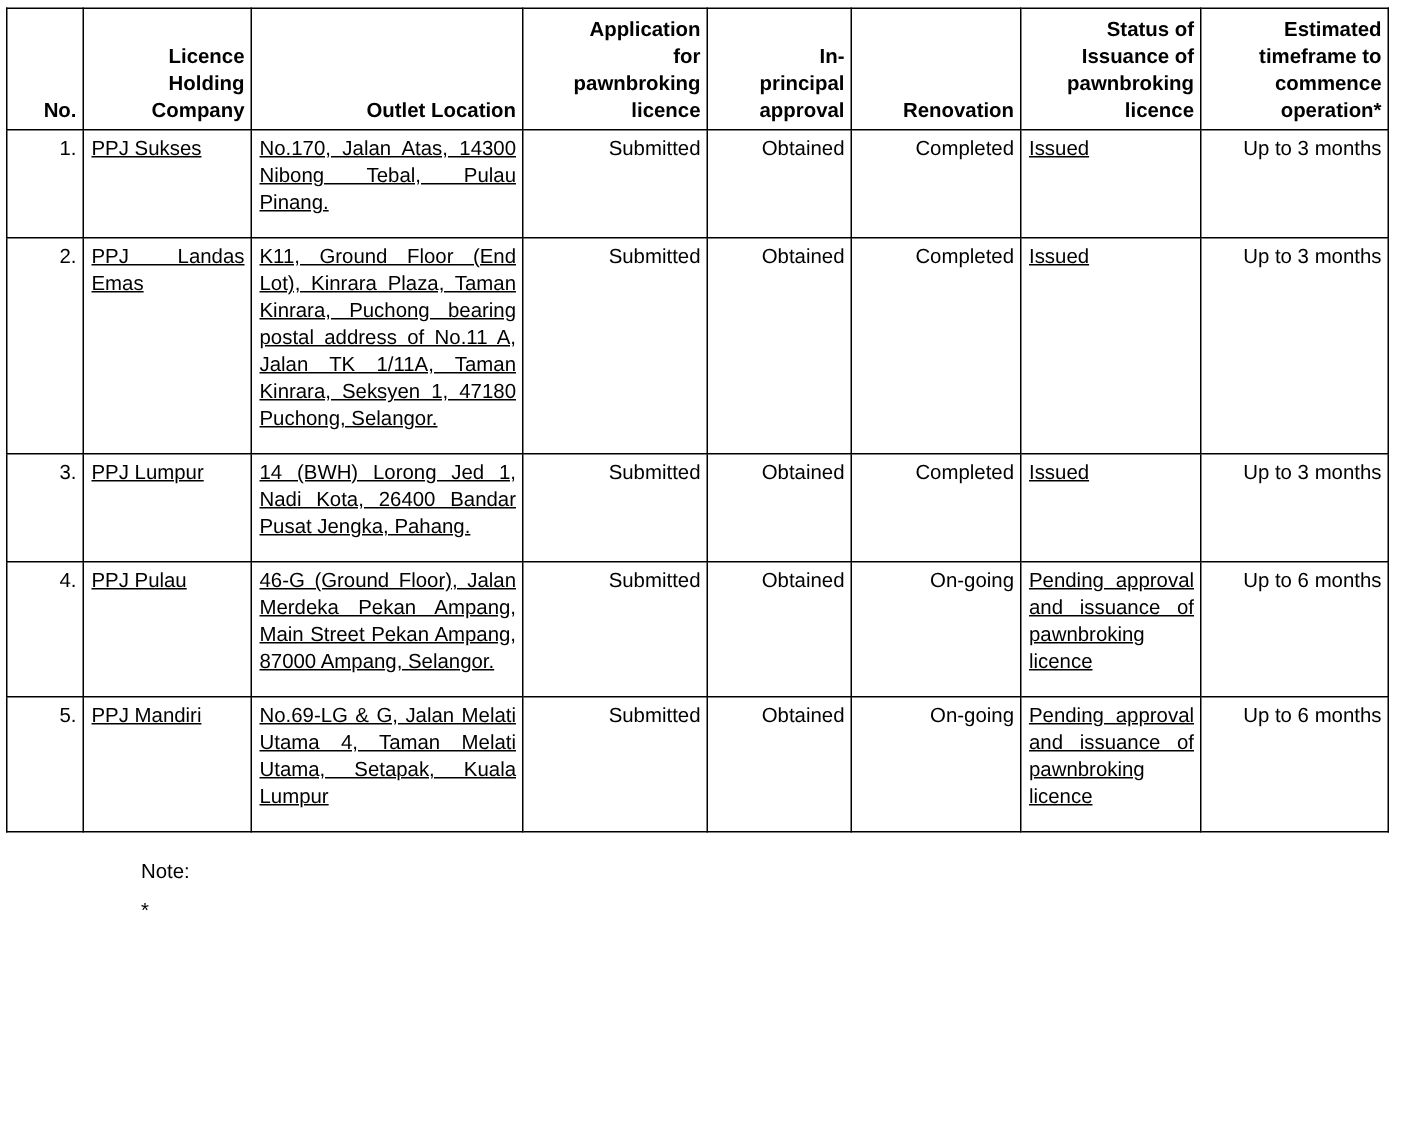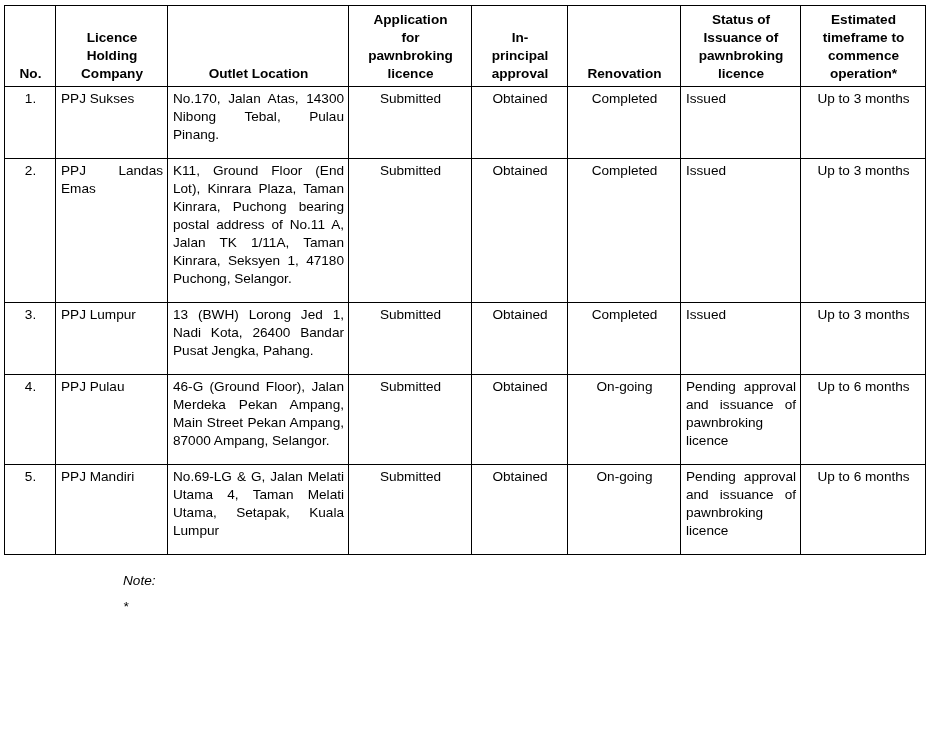--- a/index.html
+++ b/index.html
@@ -15,39 +15,38 @@
   .page { padding: 5px 6px 0 4px; }
 
   table {
     border-collapse: collapse;
     table-layout: fixed;
     width: 921px;
   }
   th, td {
     border: 1px solid #000000;
     vertical-align: top;
-    text-align: center;
+    text-align: right;
     line-height: 18px;
     word-wrap: break-word;
   }
   thead th {
     font-weight: bold;
     vertical-align: bottom;
     white-space: pre-line;
     padding: 5px 4px 3px 5px;
   }
   tbody td {
     font-weight: normal;
     padding: 3px 4px 14px 5px;
   }
-  td.justify { text-align: justify; }
+  td.justify { text-align: justify; text-decoration: underline; }
 
   .note {
-    margin: 18px 0 0 119px;
-    font-style: italic;
+    margin: 18px 0 0 90px;
   }
   .note-row {
     display: flex;
     margin-top: 11px;
   }
   .note-marker { flex: none; width: 68px; }
   .note-text {
     width: 676px;
     text-align: justify;
     line-height: 19px;
@@ -111,21 +110,21 @@
         <td class="justify">K11, Ground Floor (End Lot), Kinrara Plaza, Taman Kinrara, Puchong bearing postal address of No.11 A, Jalan TK 1/11A, Taman Kinrara, Seksyen 1, 47180 Puchong, Selangor.</td>
         <td>Submitted</td>
         <td>Obtained</td>
         <td>Completed</td>
         <td class="justify">Issued</td>
         <td>Up to 3 months</td>
       </tr>
       <tr>
         <td>3.</td>
         <td class="justify">PPJ Lumpur</td>
-        <td class="justify">13 (BWH) Lorong Jed 1, Nadi Kota, 26400 Bandar Pusat Jengka, Pahang.</td>
+        <td class="justify">14 (BWH) Lorong Jed 1, Nadi Kota, 26400 Bandar Pusat Jengka, Pahang.</td>
         <td>Submitted</td>
         <td>Obtained</td>
         <td>Completed</td>
         <td class="justify">Issued</td>
         <td>Up to 3 months</td>
       </tr>
       <tr>
         <td>4.</td>
         <td class="justify">PPJ Pulau</td>
         <td class="justify">46-G (Ground Floor), Jalan Merdeka Pekan Ampang, Main Street Pekan Ampang, 87000 Ampang, Selangor.</td>

